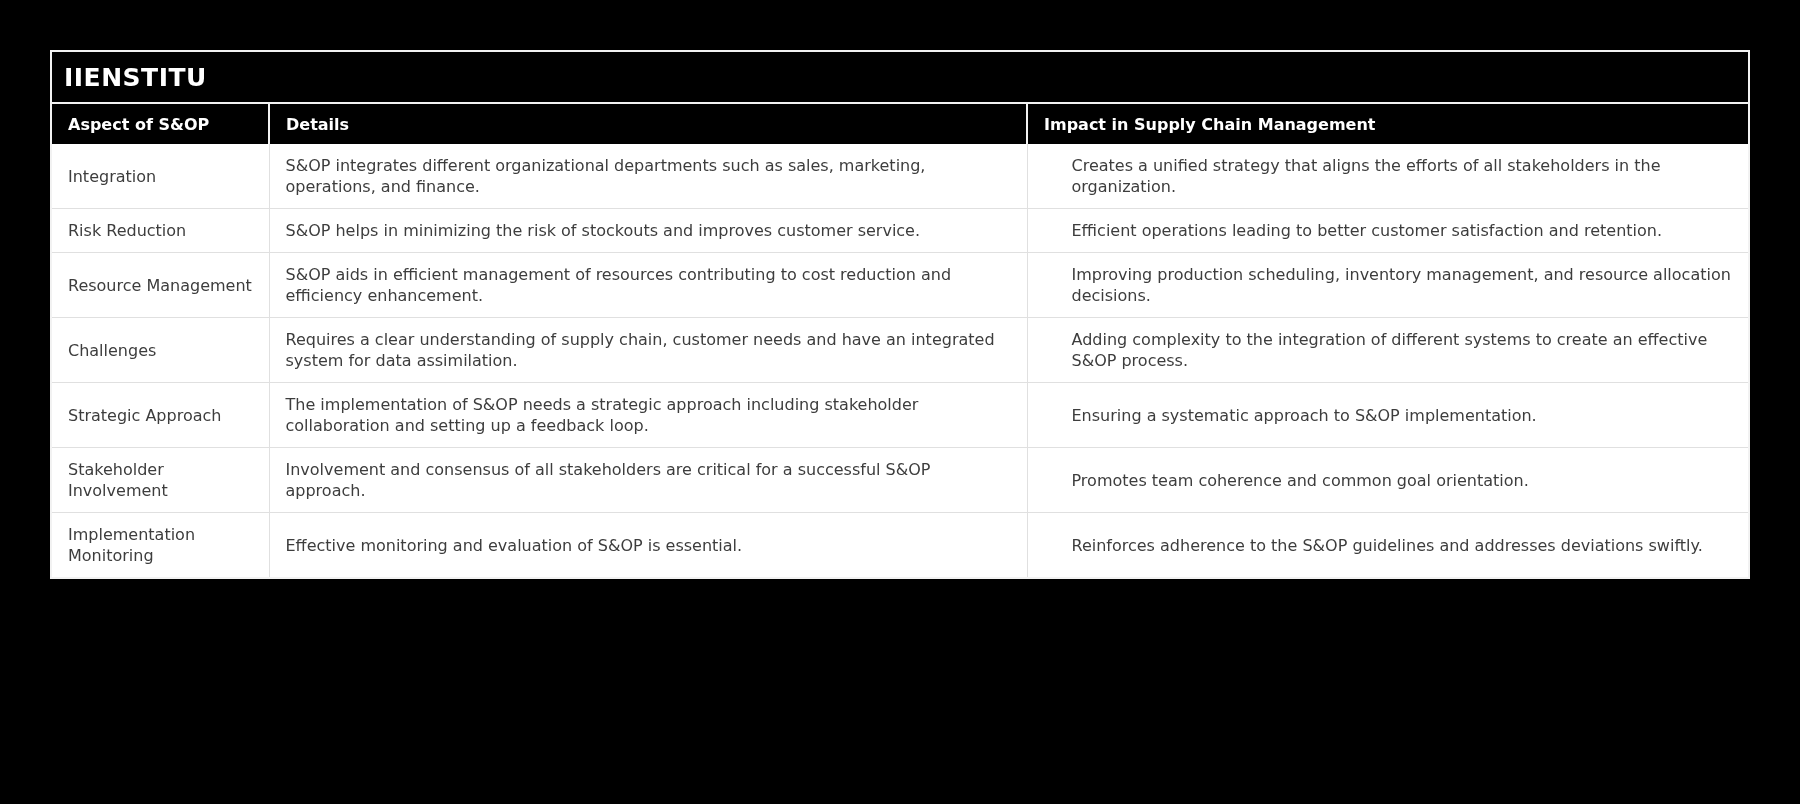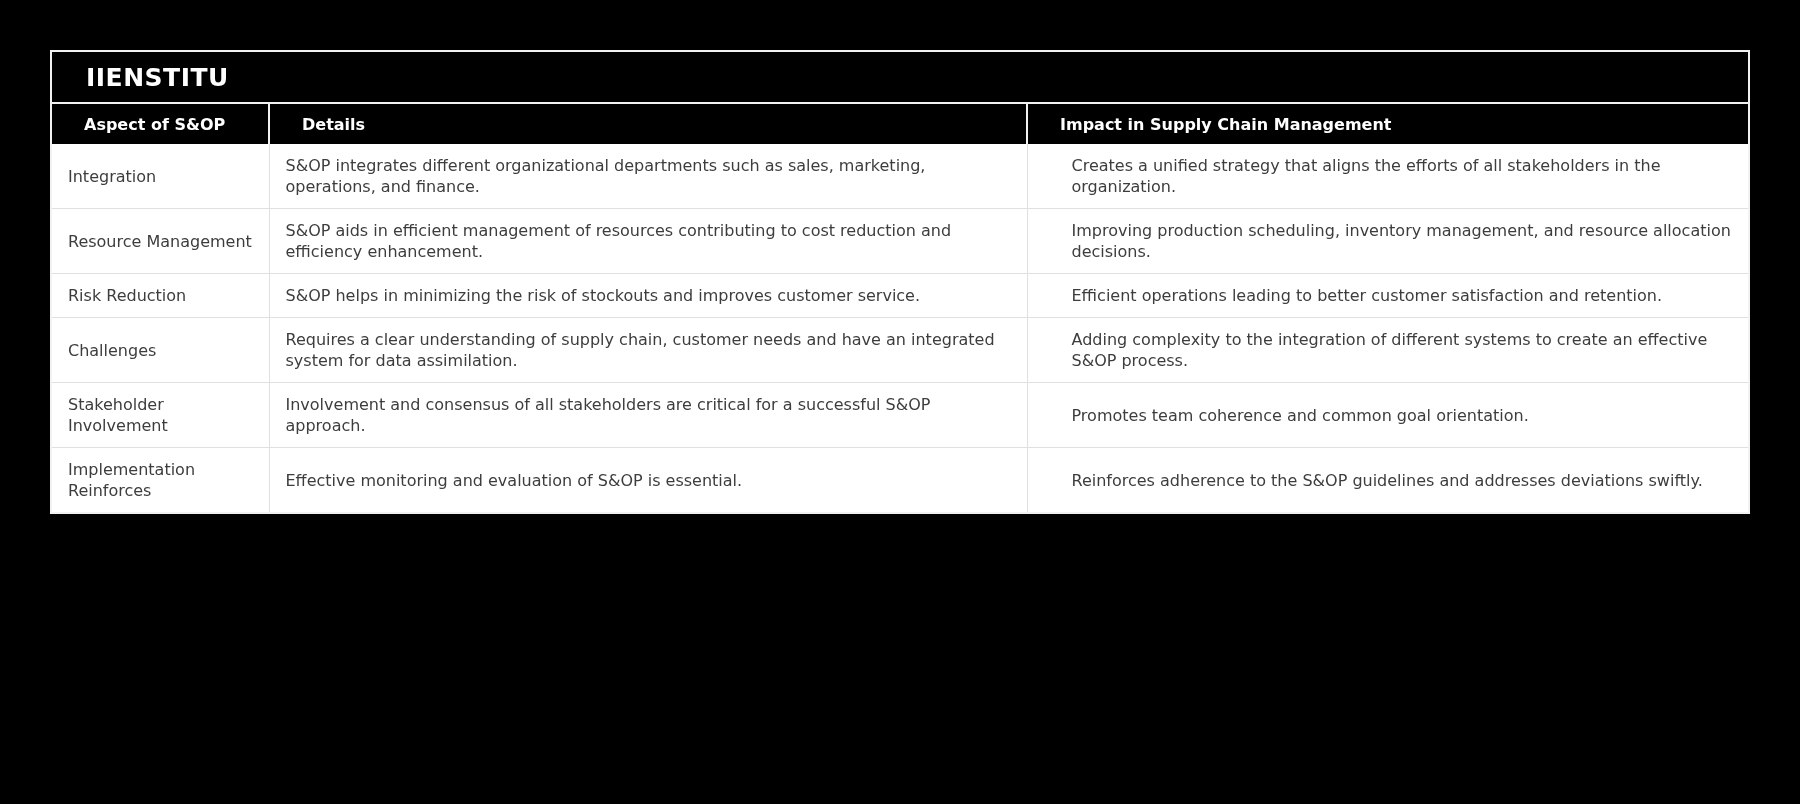--- a/index.html
+++ b/index.html
@@ -24,21 +24,21 @@
     left: 50px;
     top: 50px;
     width: 1700px;
     border: 2px solid var(--c-container_border);
     background: var(--c-header_background);
   }
   .title-bar {
     height: 52px;
     display: flex;
     align-items: center;
-    padding: 0 34px;
+    padding: 0 12px;
     border-bottom: 2px solid var(--c-container_border);
     background: var(--c-header_background);
   }
   .title-bar h1 {
     color: var(--c-header_text);
     font-size: 25px;
     font-weight: 700;
     letter-spacing: 0.5px;
   }
   table {
@@ -47,21 +47,21 @@
     table-layout: fixed;
   }
   col.c1 { width: 217px; }
   col.c2 { width: 758px; }
   thead th {
     background: var(--c-header_background);
     color: var(--c-header_text);
     font-size: 16px;
     font-weight: 700;
     text-align: left;
-    padding: 10px 32px;
+    padding: 10px 16px;
     height: 40px;
     vertical-align: middle;
     border-right: 2px solid var(--c-container_border);
   }
   thead th:last-child { border-right: none; }
   tbody {
     background: var(--c-body_background);
   }
   tbody tr {
     border-top: 1px solid var(--c-row_border);
@@ -100,39 +100,44 @@
         <th>Impact in Supply Chain Management</th>
       </tr>
     </thead>
     <tbody>
       <tr>
         <th>Integration</th>
         <td>S&amp;OP integrates different organizational departments such as sales, marketing, operations, and finance.</td>
         <td>Creates a unified strategy that aligns the efforts of all stakeholders in the organization.</td>
       </tr>
       <tr>
+        <th>Risk Reduction</th>
+        <td>S&amp;OP helps in minimizing the risk of stockouts and improves customer service.</td>
+        <td>Efficient operations leading to better customer satisfaction and retention.</td>
+      </tr>
+      <tr>
         <th>Resource Management</th>
         <td>S&amp;OP aids in efficient management of resources contributing to cost reduction and efficiency enhancement.</td>
         <td>Improving production scheduling, inventory management, and resource allocation decisions.</td>
-      </tr>
-      <tr>
-        <th>Risk Reduction</th>
-        <td>S&amp;OP helps in minimizing the risk of stockouts and improves customer service.</td>
-        <td>Efficient operations leading to better customer satisfaction and retention.</td>
       </tr>
       <tr>
         <th>Challenges</th>
         <td>Requires a clear understanding of supply chain, customer needs and have an integrated system for data assimilation.</td>
         <td>Adding complexity to the integration of different systems to create an effective S&amp;OP process.</td>
       </tr>
       <tr>
+        <th>Strategic Approach</th>
+        <td>The implementation of S&amp;OP needs a strategic approach including stakeholder collaboration and setting up a feedback loop.</td>
+        <td>Ensuring a systematic approach to S&amp;OP implementation.</td>
+      </tr>
+      <tr>
         <th>Stakeholder Involvement</th>
         <td>Involvement and consensus of all stakeholders are critical for a successful S&amp;OP approach.</td>
         <td>Promotes team coherence and common goal orientation.</td>
       </tr>
       <tr>
-        <th>Implementation Reinforces</th>
+        <th>Implementation Monitoring</th>
         <td>Effective monitoring and evaluation of S&amp;OP is essential.</td>
         <td>Reinforces adherence to the S&amp;OP guidelines and addresses deviations swiftly.</td>
       </tr>
     </tbody>
   </table>
 </div>
 
 </body></html>

